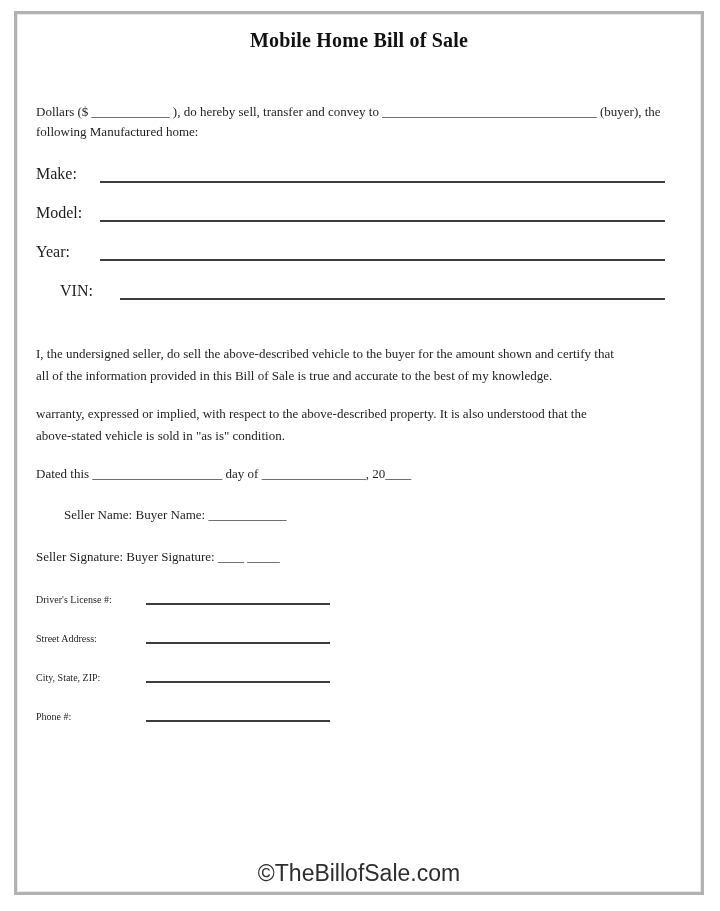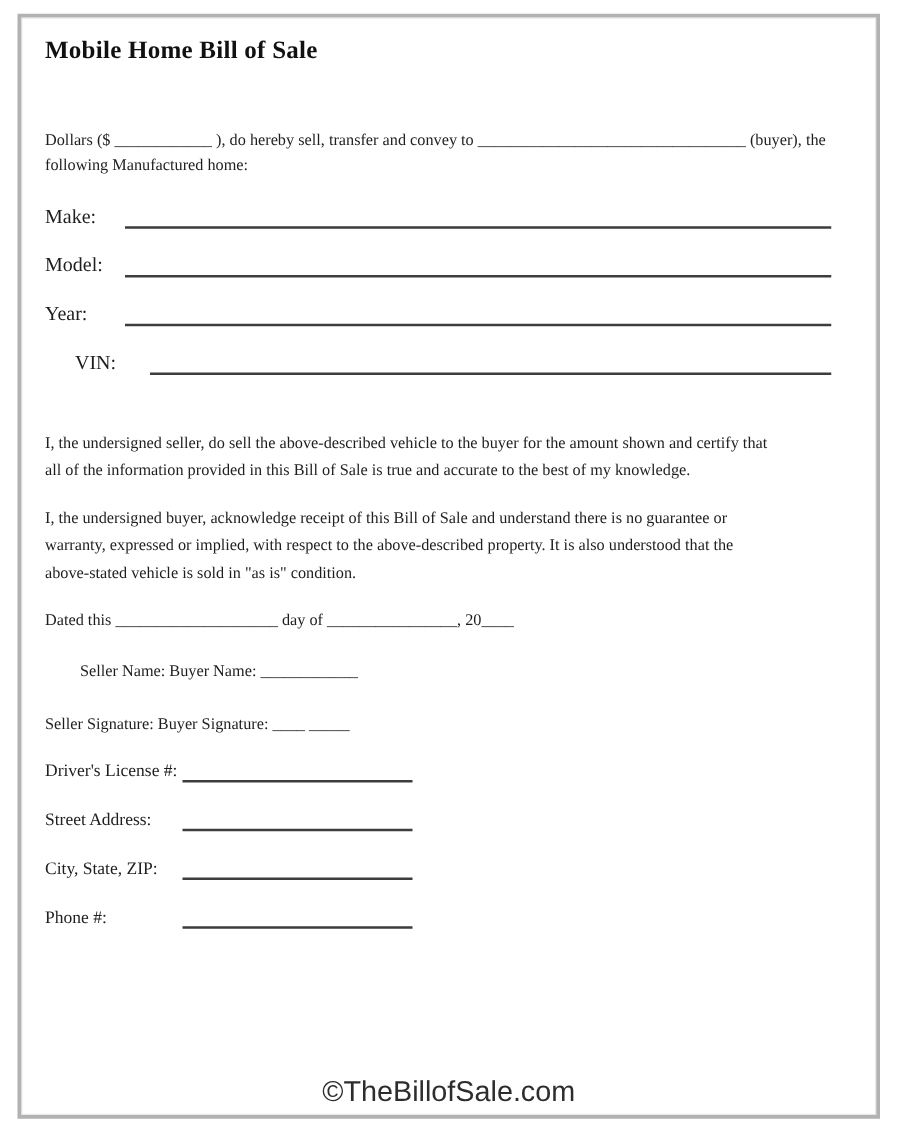--- a/index.html
+++ b/index.html
@@ -24,21 +24,21 @@
   }
   .content {
     padding: 0 19px;
     position: relative;
     height: 100%;
     box-sizing: border-box;
   }
   .doc-title {
     margin: 0;
     padding-top: 15px;
-    text-align: left;
+    text-align: center;
     font-size: 20px;
     font-weight: bold;
     color: #111111;
     letter-spacing: 0.2px;
   }
   .para-line {
     font-size: 13px;
     line-height: 20px;
     white-space: nowrap;
     overflow: visible;
@@ -72,24 +72,24 @@
     font-size: 13px;
     height: 17px;
     white-space: nowrap;
   }
   .dated-line { margin-top: 19px; }
   .name-line  { margin-top: 24px; margin-left: 28px; }
   .sig-line   { margin-top: 25px; }
 
   .crow {
     display: flex;
-    align-items: flex-start;
+    align-items: flex-end;
     height: 17px;
     margin-top: 22px;
-    font-size: 14px;
+    font-size: 10px;
   }
   .crow .clabel {
     flex-shrink: 0;
     min-width: 110px;
   }
   .crow .cline {
     width: 184px;
     border-bottom: 2px solid #3d3d3d;
     height: 14px;
   }
@@ -137,21 +137,20 @@
         <span class="vline"></span>
       </div>
     </div>
 
     <div class="stmt stmt-seller">
       <div class="para-line">I, the undersigned seller, do sell the above-described vehicle to the buyer for the amount shown and certify that</div>
       <div class="para-line">all of the information provided in this Bill of Sale is true and accurate to the best of my knowledge.</div>
     </div>
 
     <div class="stmt stmt-buyer">
-      <div class="para-line">I, the undersigned buyer, acknowledge receipt of this Bill of Sale and understand there is no guarantee or</div>
       <div class="para-line">warranty, expressed or implied, with respect to the above-described property. It is also understood that the</div>
       <div class="para-line">above-stated vehicle is sold in "as is" condition.</div>
     </div>
 
     <div class="single-line dated-line">Dated this ____________________ day of ________________, 20____</div>
     <div class="single-line name-line">Seller Name: Buyer Name: ____________</div>
     <div class="single-line sig-line">Seller Signature: Buyer Signature: ____ _____</div>
 
     <div class="contact-group">
       <div class="crow">

